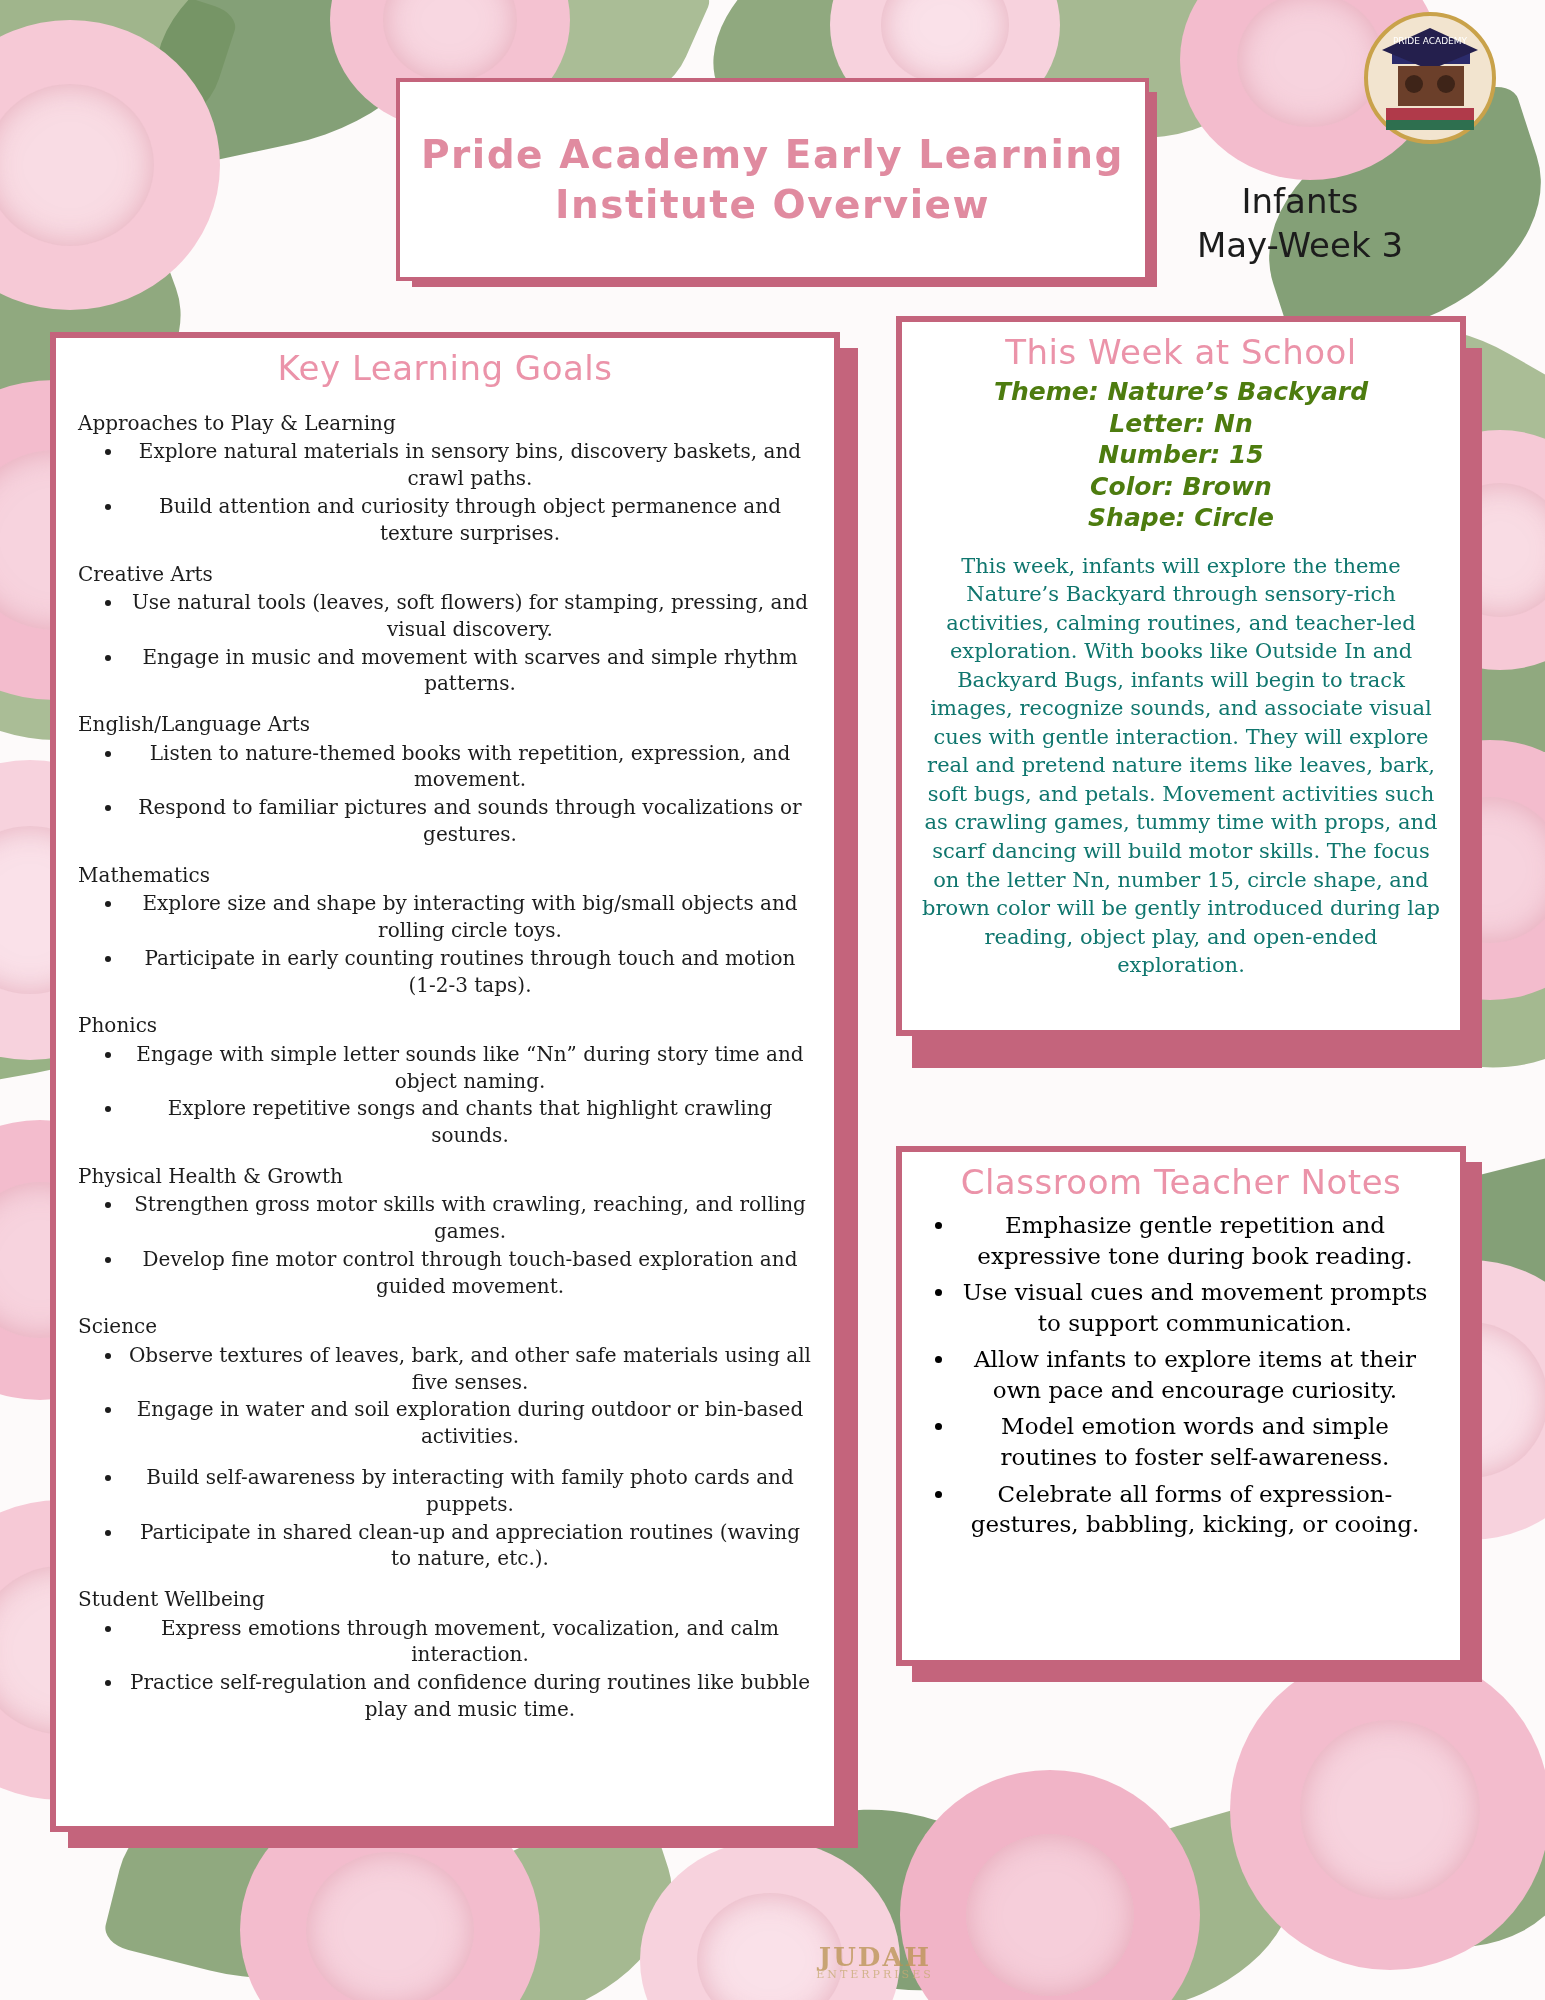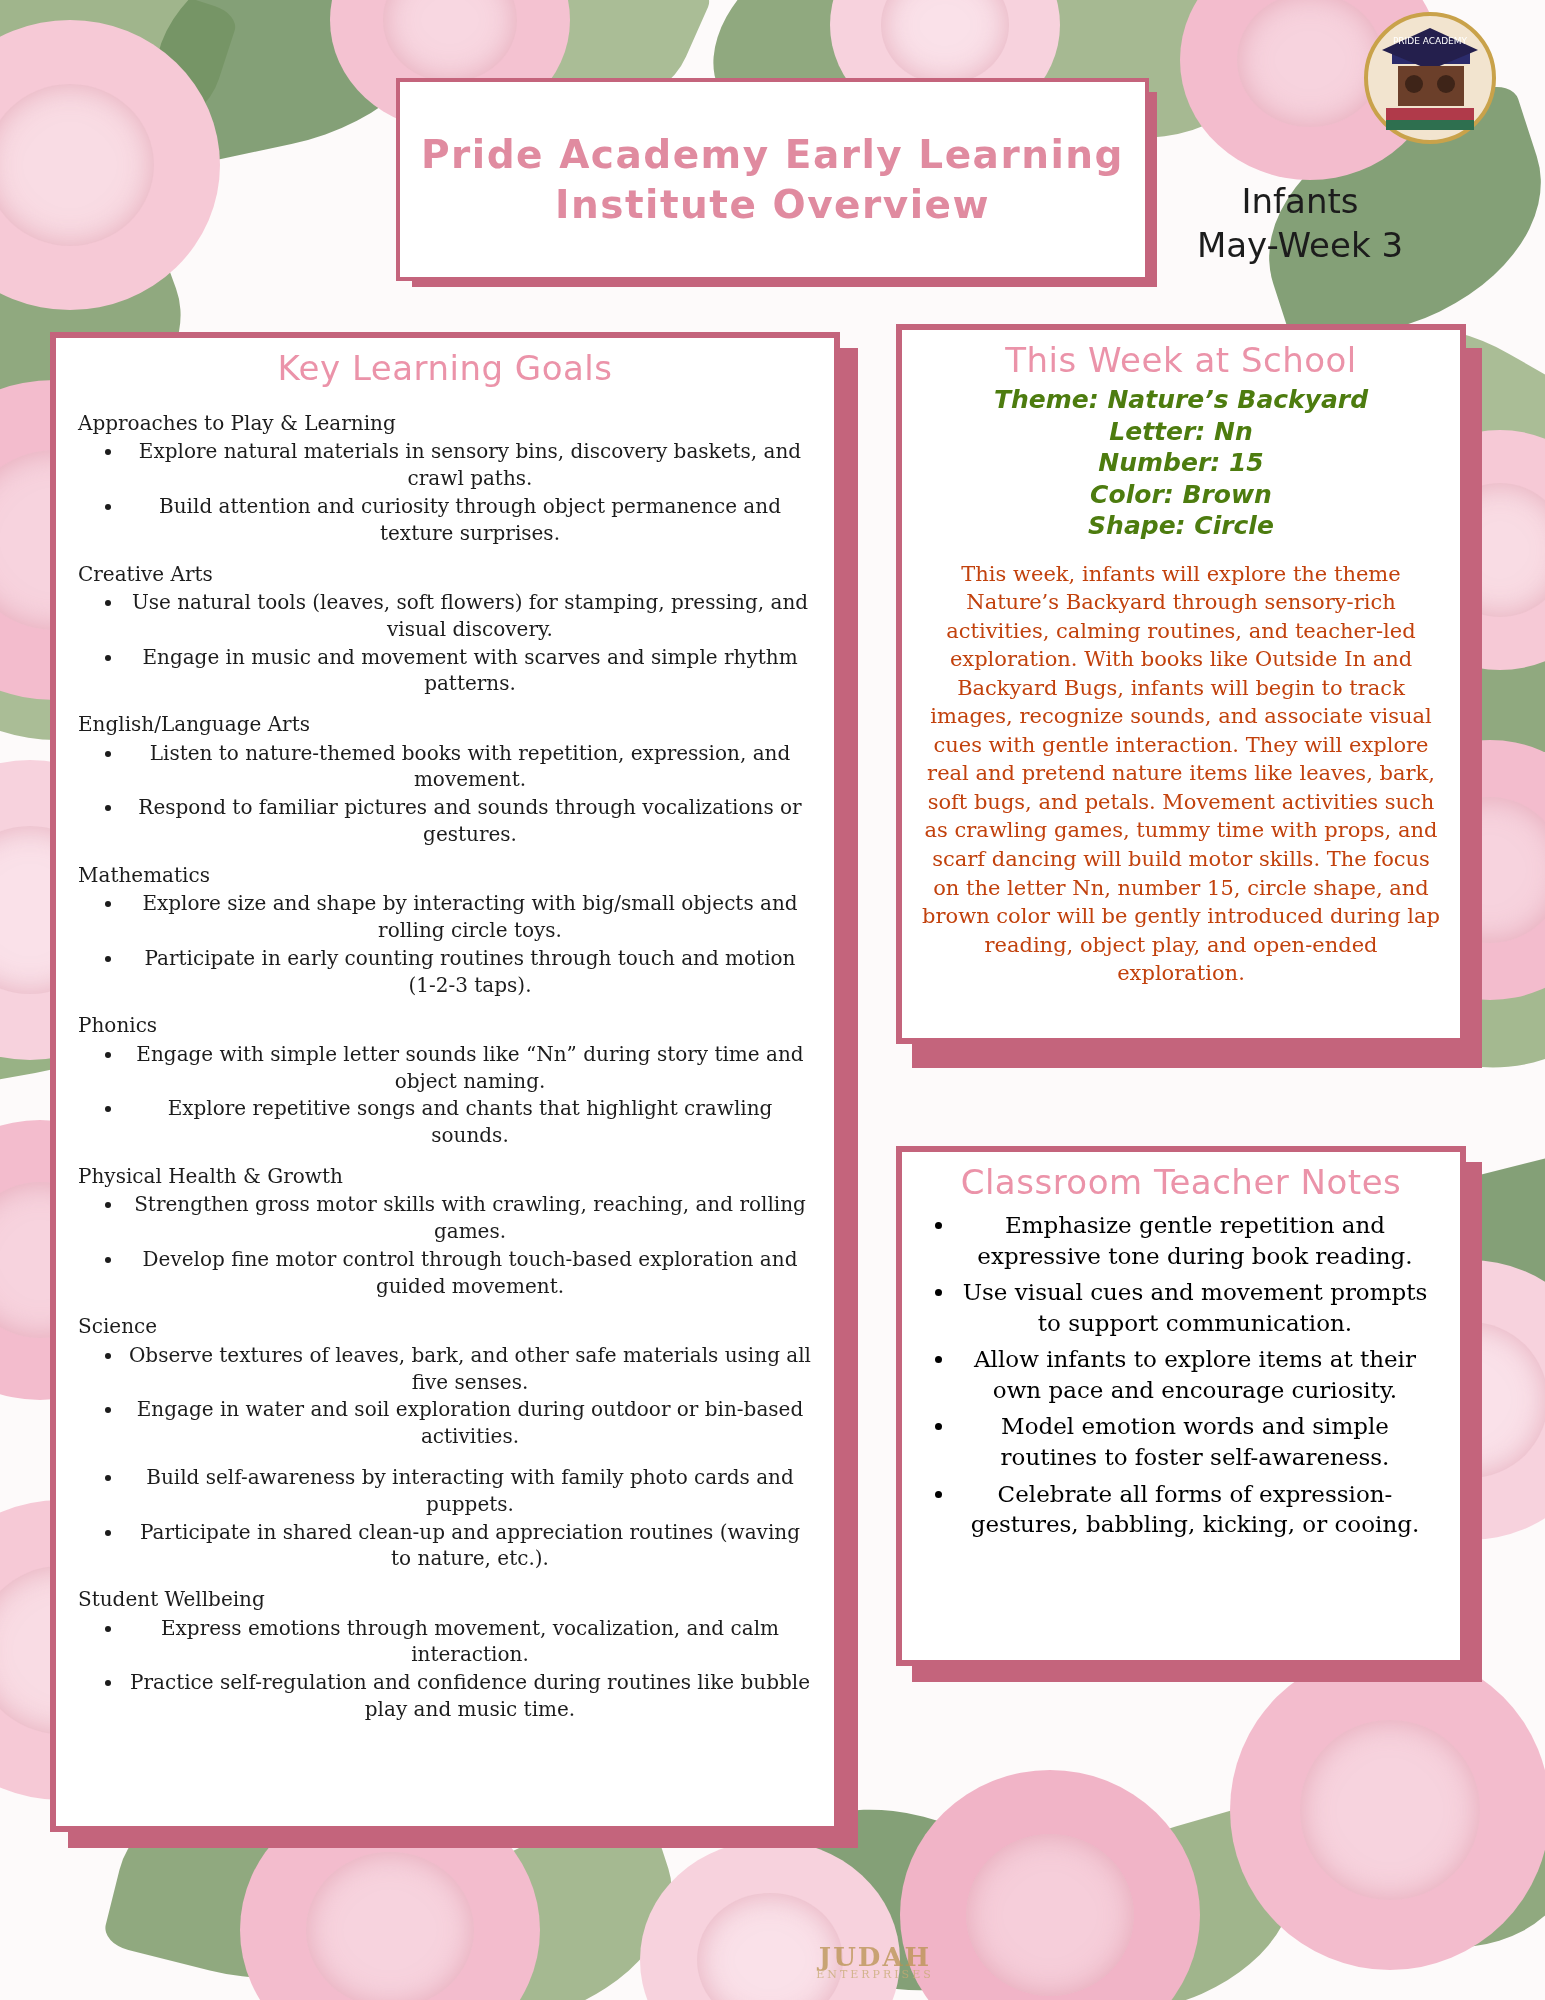--- a/index.html
+++ b/index.html
@@ -148,37 +148,37 @@
   }
   .goal-list li {
     font-size: 20px;
     line-height: 1.34;
     margin-bottom: 1px;
     padding-left: 4px;
   }
 
   
   #week-shadow { left: 912px; top: 348px; width: 570px; height: 720px; }
-  #week-panel  { left: 896px; top: 324px; width: 570px; height: 720px; }
+  #week-panel  { left: 896px; top: 316px; width: 570px; height: 720px; }
   .week-facts {
     text-align: center;
     font-family: "DejaVu Sans", sans-serif;
     font-style: italic;
     font-weight: bold;
     font-size: 25px;
     line-height: 1.26;
     color: #4d7c0f;
     margin: 4px 0 0 0;
   }
   .week-para {
     font-family: "DejaVu Serif", serif;
     font-size: 21px;
     line-height: 1.36;
     text-align: center;
-    color: #c2410c;
+    color: #0f766e;
     padding: 18px 20px 0 20px;
     margin: 0;
   }
 
   
   #notes-shadow { left: 912px; top: 1162px; width: 570px; height: 520px; }
   #notes-panel  { left: 896px; top: 1146px; width: 570px; height: 520px; }
   .notes-list {
     margin: 8px 0 0 0;
     padding-left: 54px;

